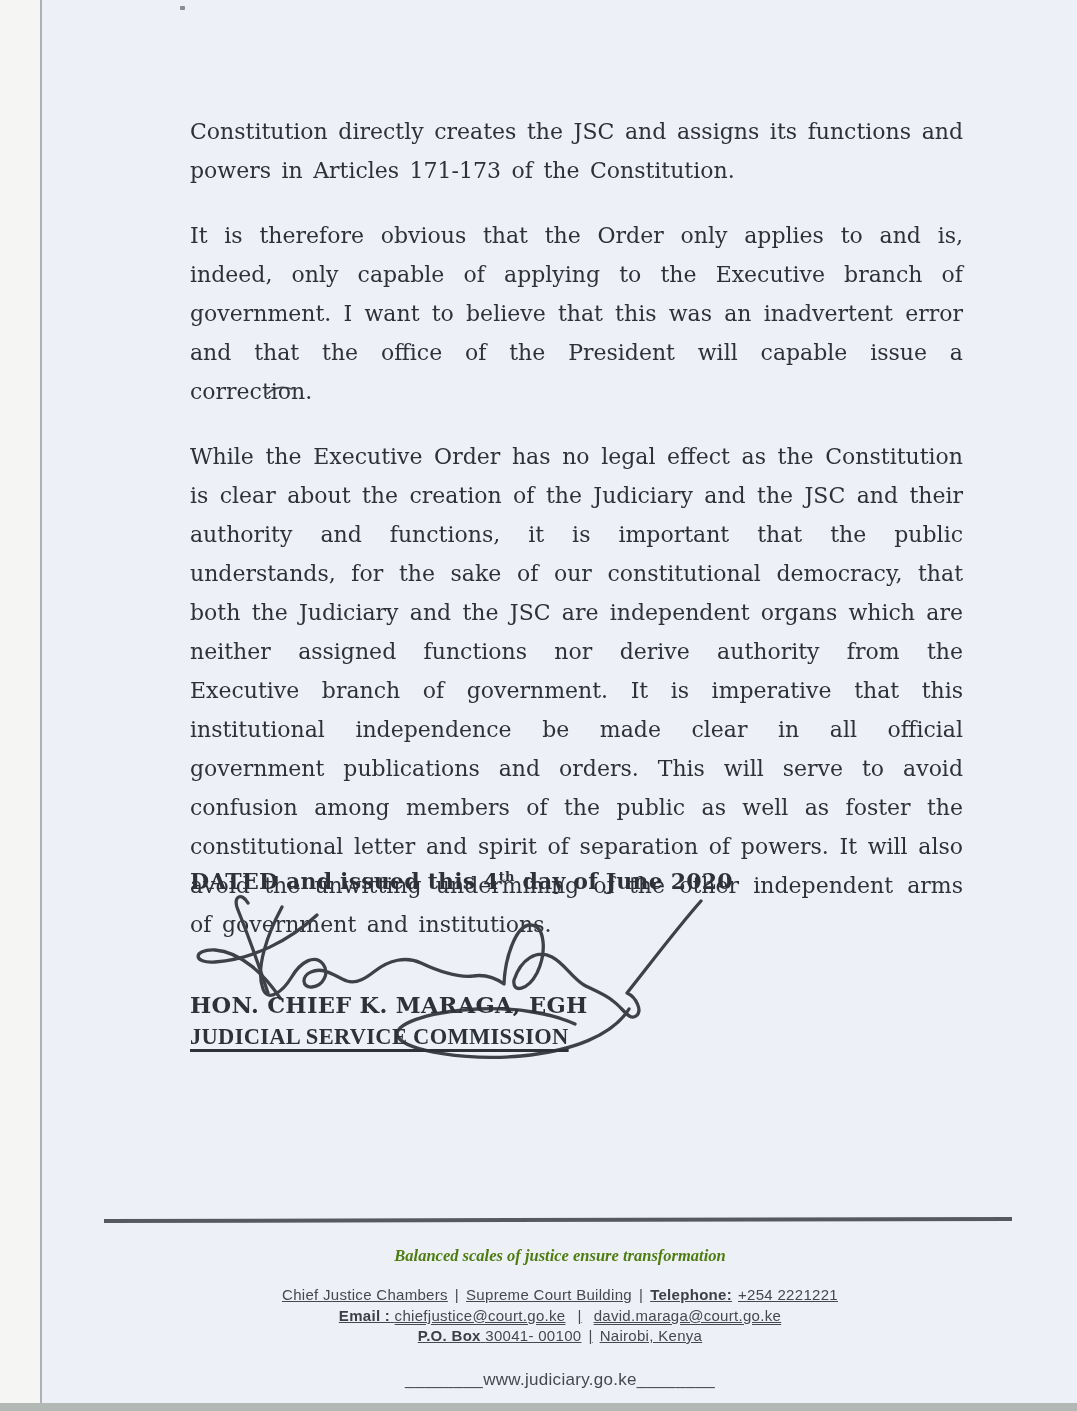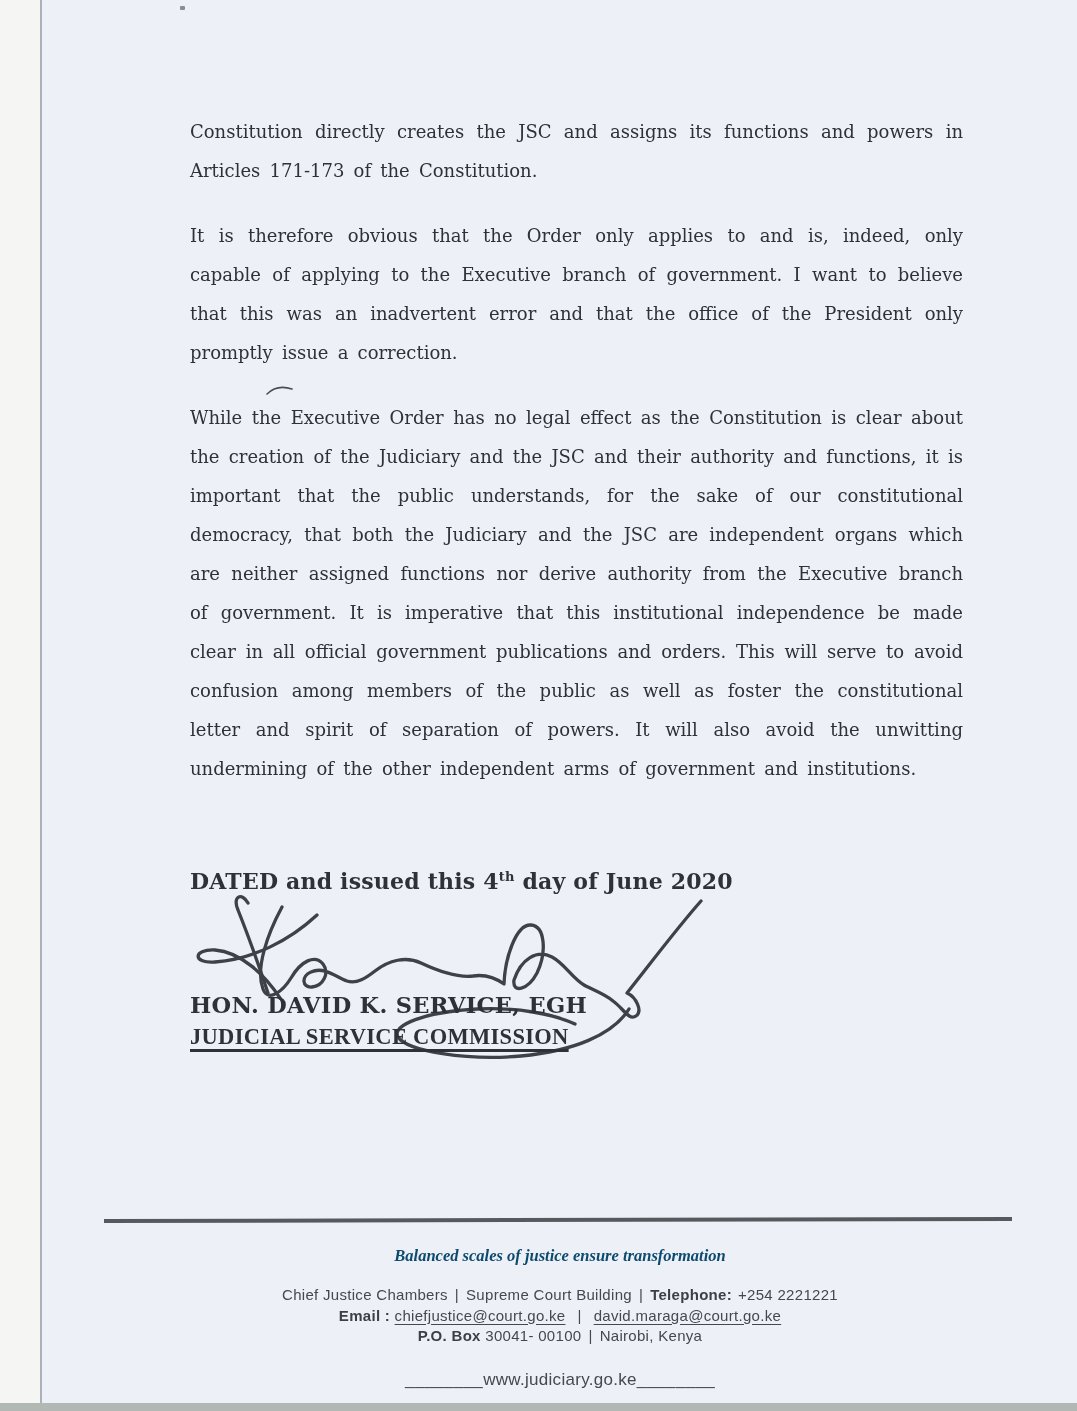--- a/index.html
+++ b/index.html
@@ -16,21 +16,21 @@
     position:absolute; left:0; bottom:0; width:100%; height:8px;
     background:#b2b8b4;
   }
   .speck {
     position:absolute; left:180px; top:6px; width:5px; height:4px;
     background:#8a8d92; border-radius:1px;
   }
   .stray { position:absolute; left:266px; top:385px; }
   .content { position:absolute; left:190px; top:112px; width:773px; }
   .content p {
-    margin:0 0 26px 0; font-size:18px; line-height:39px;
+    margin:0 0 26px 0; font-size:22px; line-height:39px;
     text-align:justify; text-align-last:left; word-spacing:3.5px;
   }
   .dated {
     position:absolute; left:190px; top:843px;
     font-size:22px; font-weight:bold; letter-spacing:0.2px;margin-top:25px;
   }
   .dated sup { font-size:13px; vertical-align:super; line-height:0; }
   .signature-svg { position:absolute; left:185px; top:893px; }
   .sig-block {
     position:absolute; left:190px; top:990px;
@@ -42,23 +42,23 @@
   .rule {
     position:absolute; left:104px; top:1218px; width:908px; height:4px;
     background:#565a5e; transform:rotate(-0.12deg);
   }
   .footer {
     position:absolute; left:104px; top:1246px; width:912px; text-align:center;
     font-family:"Liberation Sans", sans-serif; color:#45484d;
   }
   .tagline {
     font-family:"Liberation Serif", serif; font-style:italic; font-weight:bold;
-    font-size:16.5px; color:#0c4a6e; margin-bottom:19px;
+    font-size:16.5px; color:#4d7c0f; margin-bottom:19px;
   }
-  .f-line { font-size:15px; line-height:20.5px; letter-spacing:0.3px; }
+  .f-line { font-size:15px; line-height:20.5px; letter-spacing:0.3px;text-decoration:underline; }
   .f-line .b { font-weight:bold; color:#3c3f44; }
   .f-line .sep { margin:0 7px; }
   .f-line .sep-wide { margin:0 12px; }
   .f-line .ul { text-decoration:underline; text-underline-offset:3px; }
   .f-line .tel-val { margin-left:6px; }
   .website { margin-top:23px; font-size:17px; letter-spacing:0.3px; }
 </style>
 </head>
 <body>
 
@@ -66,21 +66,21 @@
 
   <div class="scan-strip"></div>
   <div class="speck"></div>
 
   <svg class="stray" width="28" height="12" viewBox="0 0 28 12">
     <path d="M1,9 Q11,-1 26,4" fill="none" stroke="#4a4d52" stroke-width="1.6" stroke-linecap="round"></path>
   </svg>
 
   <div class="content">
     <p>Constitution directly creates the JSC and assigns its functions and powers in Articles 171-173 of the Constitution.</p>
-    <p>It is therefore obvious that the Order only applies to and is, indeed, only capable of applying to the Executive branch of government. I want to believe that this was an inadvertent error and that the office of the President only promptly issue a correction.</p>
+    <p>It is therefore obvious that the Order only applies to and is, indeed, only capable of applying to the Executive branch of government. I want to believe that this was an inadvertent error and that the office of the President will capable issue a correction.</p>
     <p>While the Executive Order has no legal effect as the Constitution is clear about the creation of the Judiciary and the JSC and their authority and functions, it is important that the public understands, for the sake of our constitutional democracy, that both the Judiciary and the JSC are independent organs which are neither assigned functions nor derive authority from the Executive branch of government.  It is imperative that this institutional independence be made clear in all official government publications and orders.  This will serve to avoid confusion among members of the public as well as foster the constitutional letter and spirit of separation of powers.  It will also avoid the unwitting undermining of the other independent arms of government and institutions.</p>
   </div>
 
   <div class="dated"><span>DATED and issued this 4</span><sup>th</sup><span> day of June 2020</span></div>
 
   <svg class="signature-svg" width="525" height="175" viewBox="0 0 525 175">
     <g fill="none" stroke="#3e4146" stroke-width="3.3" stroke-linecap="round" stroke-linejoin="round">
       <path d="M63,10 C57,-1 47,3 53,17 C61,37 73,70 83,100"></path>
       <path d="M132,22 C104,48 68,66 30,69 C8,71 7,56 30,57 C56,59 80,82 95,105"></path>
       <path d="M97,14 C83,40 70,75 78,96 C83,110 98,98 106,85
@@ -90,21 +90,21 @@
                C320,65 331,31 346,32 C360,33 362,59 352,80 C343,97 327,101 329,87
                C336,66 352,56 367,64 C380,71 387,85 399,92
                C408,97 420,101 428,108 C438,115 444,128 451,123 C458,118 451,104 442,100
                C462,75 492,35 516,8"></path>
       <path d="M444,116 C428,142 388,158 336,163 C282,168 222,158 213,144
                C206,132 240,119 292,116 C332,114 368,121 390,131"></path>
     </g>
   </svg>
 
   <div class="sig-block">
-    <div>HON. DAVID K. SERVICE, EGH</div>
+    <div>HON. CHIEF K. MARAGA, EGH</div>
     <div class="org">JUDICIAL SERVICE COMMISSION</div>
   </div>
 
   <div class="rule"></div>
 
   <div class="footer">
     <div class="tagline">Balanced scales of justice ensure transformation</div>
 
     <div class="f-line"><span>Chief Justice Chambers</span><span class="sep">|</span><span>Supreme Court Building</span><span class="sep">|</span><span class="b">Telephone:</span><span class="tel-val">+254 2221221</span></div>
 

